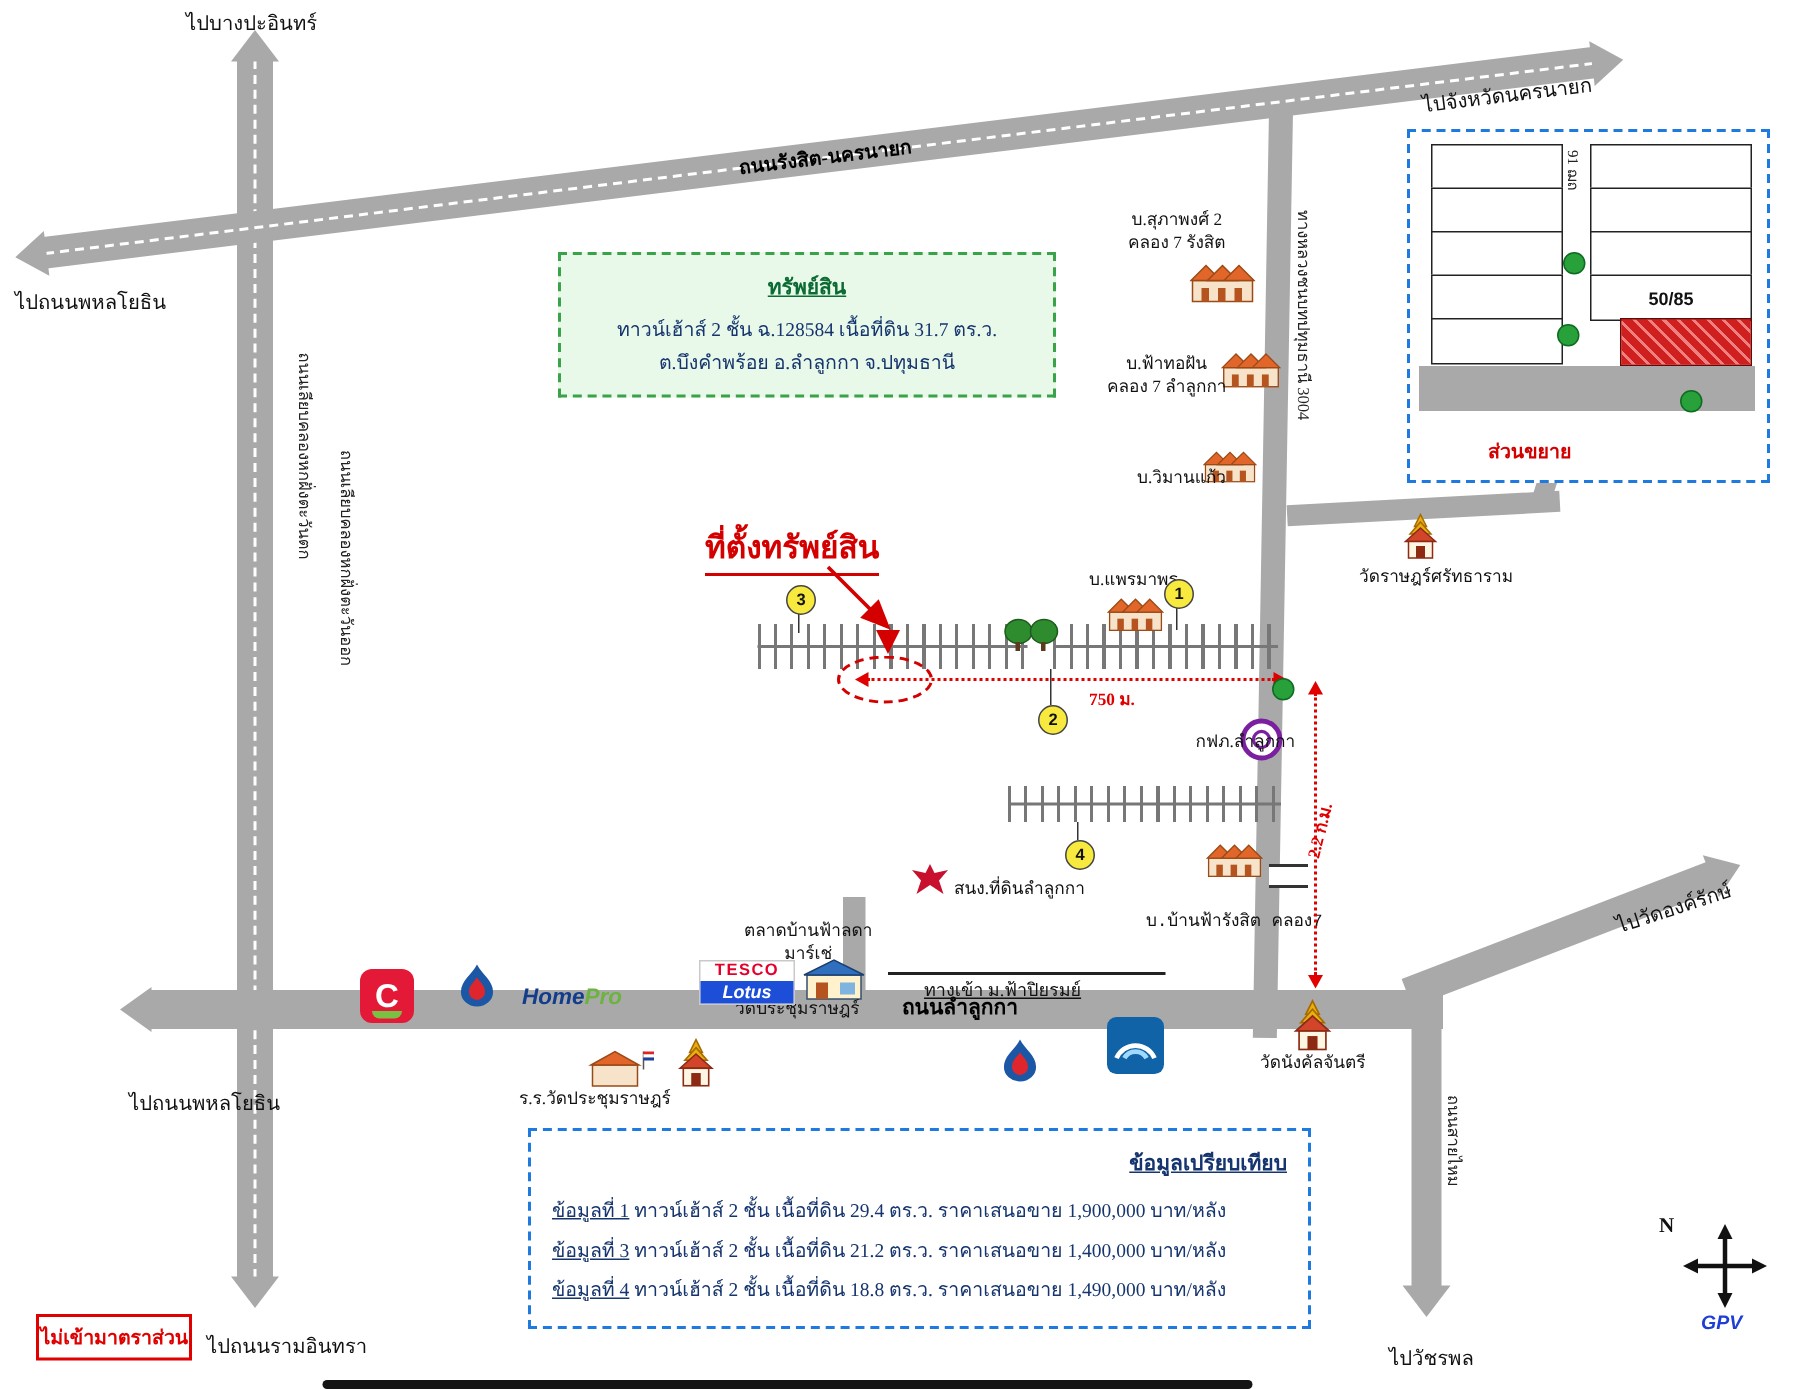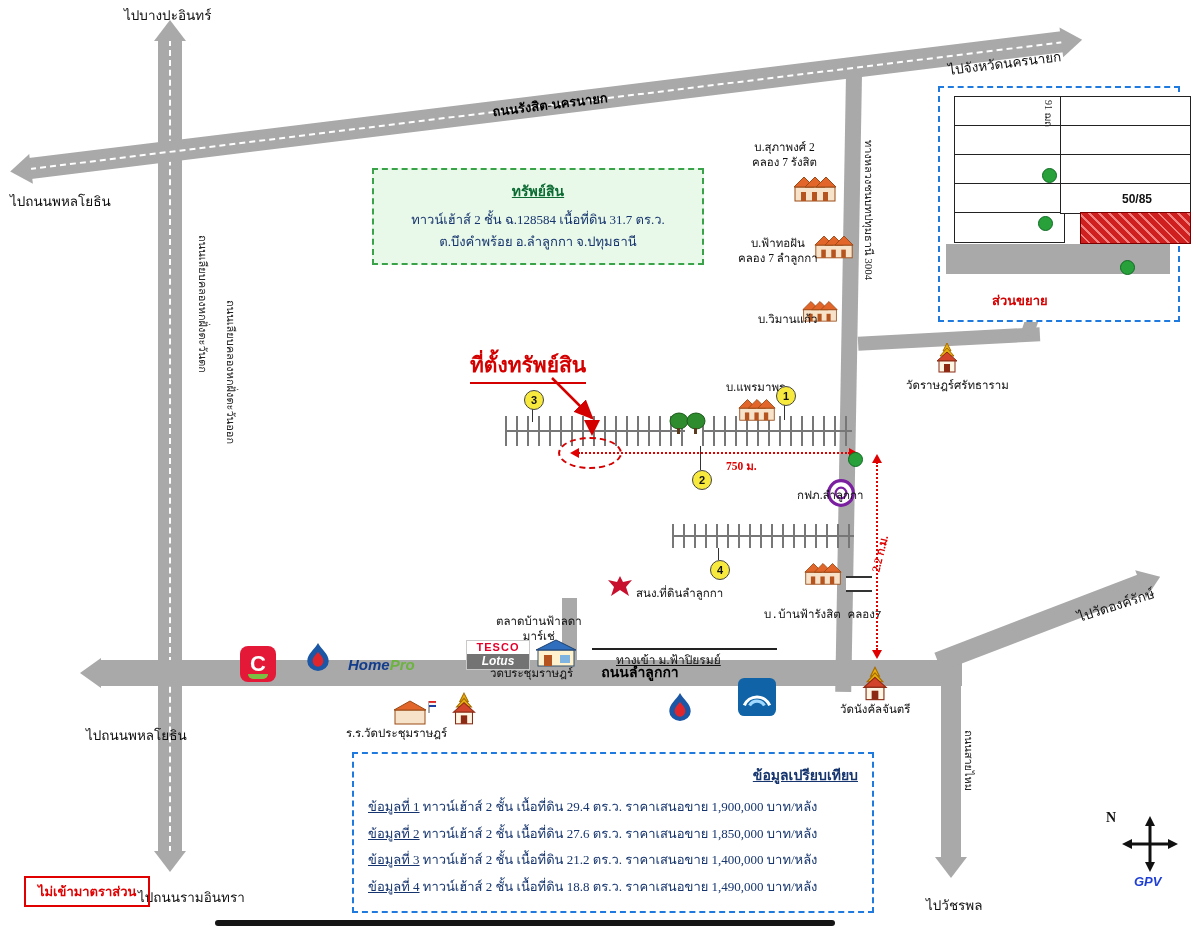--- a/index.html
+++ b/index.html
@@ -39,39 +39,39 @@
   .meas-h{position:absolute;border-top:2px dotted #e00000;z-index:4;}
   .meas-v{position:absolute;border-left:2px dotted #e00000;z-index:4;}
   .meas-label{position:absolute;color:#e00000;font-weight:bold;font-size:11.5px;z-index:5;white-space:nowrap;}
   .rtl{width:0;height:0;position:absolute;z-index:4;}
   .num-dot{position:absolute;width:18px;height:18px;border-radius:50%;background:#f7e93e;border:1.5px solid #444;
            color:#111;font-size:11px;font-weight:bold;display:flex;align-items:center;justify-content:center;z-index:4;
            font-family:"Liberation Sans","DejaVu Sans",sans-serif;}
   .connector{position:absolute;border-left:1.5px solid #333;width:0;z-index:3;}
   .gdot{position:absolute;width:13px;height:13px;border-radius:50%;background:#28a13a;border:1.5px solid #0e6b22;z-index:5;}
   .inset{position:absolute;border:2px dashed #1f7ae0;background:#fff;z-index:6;}
-  .plot{position:absolute;border:1px solid #222;background:#fff;padding-left:23px;}
+  .plot{position:absolute;border:1px solid #222;background:#fff;}
   .plot-label-cell{display:flex;align-items:center;justify-content:center;font-weight:bold;font-size:12px;
                    font-family:"Liberation Sans","DejaVu Sans",sans-serif;}
   .red-plot{background:repeating-linear-gradient(45deg,#cf1f1f 0,#cf1f1f 5px,#ef8080 5px,#ef8080 7px);border:1px solid #7a0000;}
   .inset-road{position:absolute;background:#a9a9a9;}
   .inset-expand{position:absolute;color:#d40000;font-weight:bold;font-size:13px;}
   .logo-bigc{position:absolute;width:36px;height:36px;background:#e31937;border-radius:8px;z-index:3;
              display:flex;align-items:center;justify-content:center;color:#fff;font-weight:bold;font-size:22px;
              font-family:"Liberation Sans","DejaVu Sans",sans-serif;}
   .bigc-swoosh{position:absolute;bottom:3px;left:8px;width:20px;height:5px;background:#7ac143;border-radius:0 0 8px 8px;}
   .logo-homepro{position:absolute;font-family:"Liberation Sans","DejaVu Sans",sans-serif;font-weight:bold;
                 font-style:italic;font-size:15px;z-index:3;white-space:nowrap;}
   .hp-home{color:#123c8c;} .hp-pro{color:#6cb33f;}
   .logo-tesco{position:absolute;width:62px;border:1px solid #c9c9c9;background:#fff;text-align:center;z-index:3;
               font-family:"Liberation Sans","DejaVu Sans",sans-serif;}
   .tesco-top{color:#e4002b;font-weight:bold;font-size:11px;letter-spacing:1px;line-height:13px;}
-  .tesco-bot{background:#737373;color:#fff;font-weight:bold;font-style:italic;font-size:12px;line-height:15px;}
+  .tesco-bot{background:#1d4ed8;color:#fff;font-weight:bold;font-style:italic;font-size:12px;line-height:15px;}
   .not-to-scale{position:absolute;border:2px solid #e00000;color:#e00000;font-weight:bold;font-size:13px;
-                padding:3px 12px;z-index:6;white-space:nowrap;}
+                padding:3px 1px;z-index:6;white-space:nowrap;}
   .bridge{position:absolute;width:26px;height:12px;background:#fff;border-top:2px solid #333;border-bottom:2px solid #333;z-index:3;}
   .entrance-line{position:absolute;border-top:2px solid #222;z-index:3;}
   .entrance-label{position:absolute;font-size:12px;text-decoration:underline;z-index:3;white-space:nowrap;}
   svg{display:block;}
   .icon{position:absolute;z-index:3;}
 </style>
 </head>
 <body>
 
 <div class="map">
@@ -168,21 +168,20 @@
 
   <div class="green-box" style="left:372px;top:168px;width:312px;">
     <div class="gb-title">ทรัพย์สิน</div>
     <div class="gb-line">ทาวน์เฮ้าส์ 2 ชั้น ฉ.128584 เนื้อที่ดิน 31.7 ตร.ว.</div>
     <div class="gb-line">ต.บึงคำพร้อย อ.ลำลูกกา จ.ปทุมธานี</div>
   </div>
 
   <div class="blue-box" style="left:352px;top:752px;width:490px;">
     <div class="bb-title">ข้อมูลเปรียบเทียบ</div>
     <div class="bb-row"><span class="bb-label">ข้อมูลที่ 1</span> <span>ทาวน์เฮ้าส์ 2 ชั้น เนื้อที่ดิน 29.4 ตร.ว. ราคาเสนอขาย 1,900,000 บาท/หลัง</span></div>
-    <div class="bb-row"><span class="bb-label">ข้อมูลที่ 2</span> <span>ทาวน์เฮ้าส์ 2 ชั้น เนื้อที่ดิน 27.6 ตร.ว. ราคาเสนอขาย 1,850,000 บาท/หลัง</span></div>
     <div class="bb-row"><span class="bb-label">ข้อมูลที่ 3</span> <span>ทาวน์เฮ้าส์ 2 ชั้น เนื้อที่ดิน 21.2 ตร.ว. ราคาเสนอขาย 1,400,000 บาท/หลัง</span></div>
     <div class="bb-row"><span class="bb-label">ข้อมูลที่ 4</span> <span>ทาวน์เฮ้าส์ 2 ชั้น เนื้อที่ดิน 18.8 ตร.ว. ราคาเสนอขาย 1,490,000 บาท/หลัง</span></div>
   </div>
 
   <svg class="icon" style="left:793px;top:173px;" width="44" height="30" viewBox="0 0 44 30">
     <rect x="2" y="14" width="40" height="14" fill="#f7e3c9" stroke="#9a4a16"></rect>
     <polygon points="1,14 11,4 21,14" fill="#e2662a" stroke="#9a4a16"></polygon>
     <polygon points="12,14 22,4 32,14" fill="#e2662a" stroke="#9a4a16"></polygon>
     <polygon points="23,14 33,4 43,14" fill="#e2662a" stroke="#9a4a16"></polygon>
     <rect x="8" y="19" width="5" height="9" fill="#b5541f"></rect>

